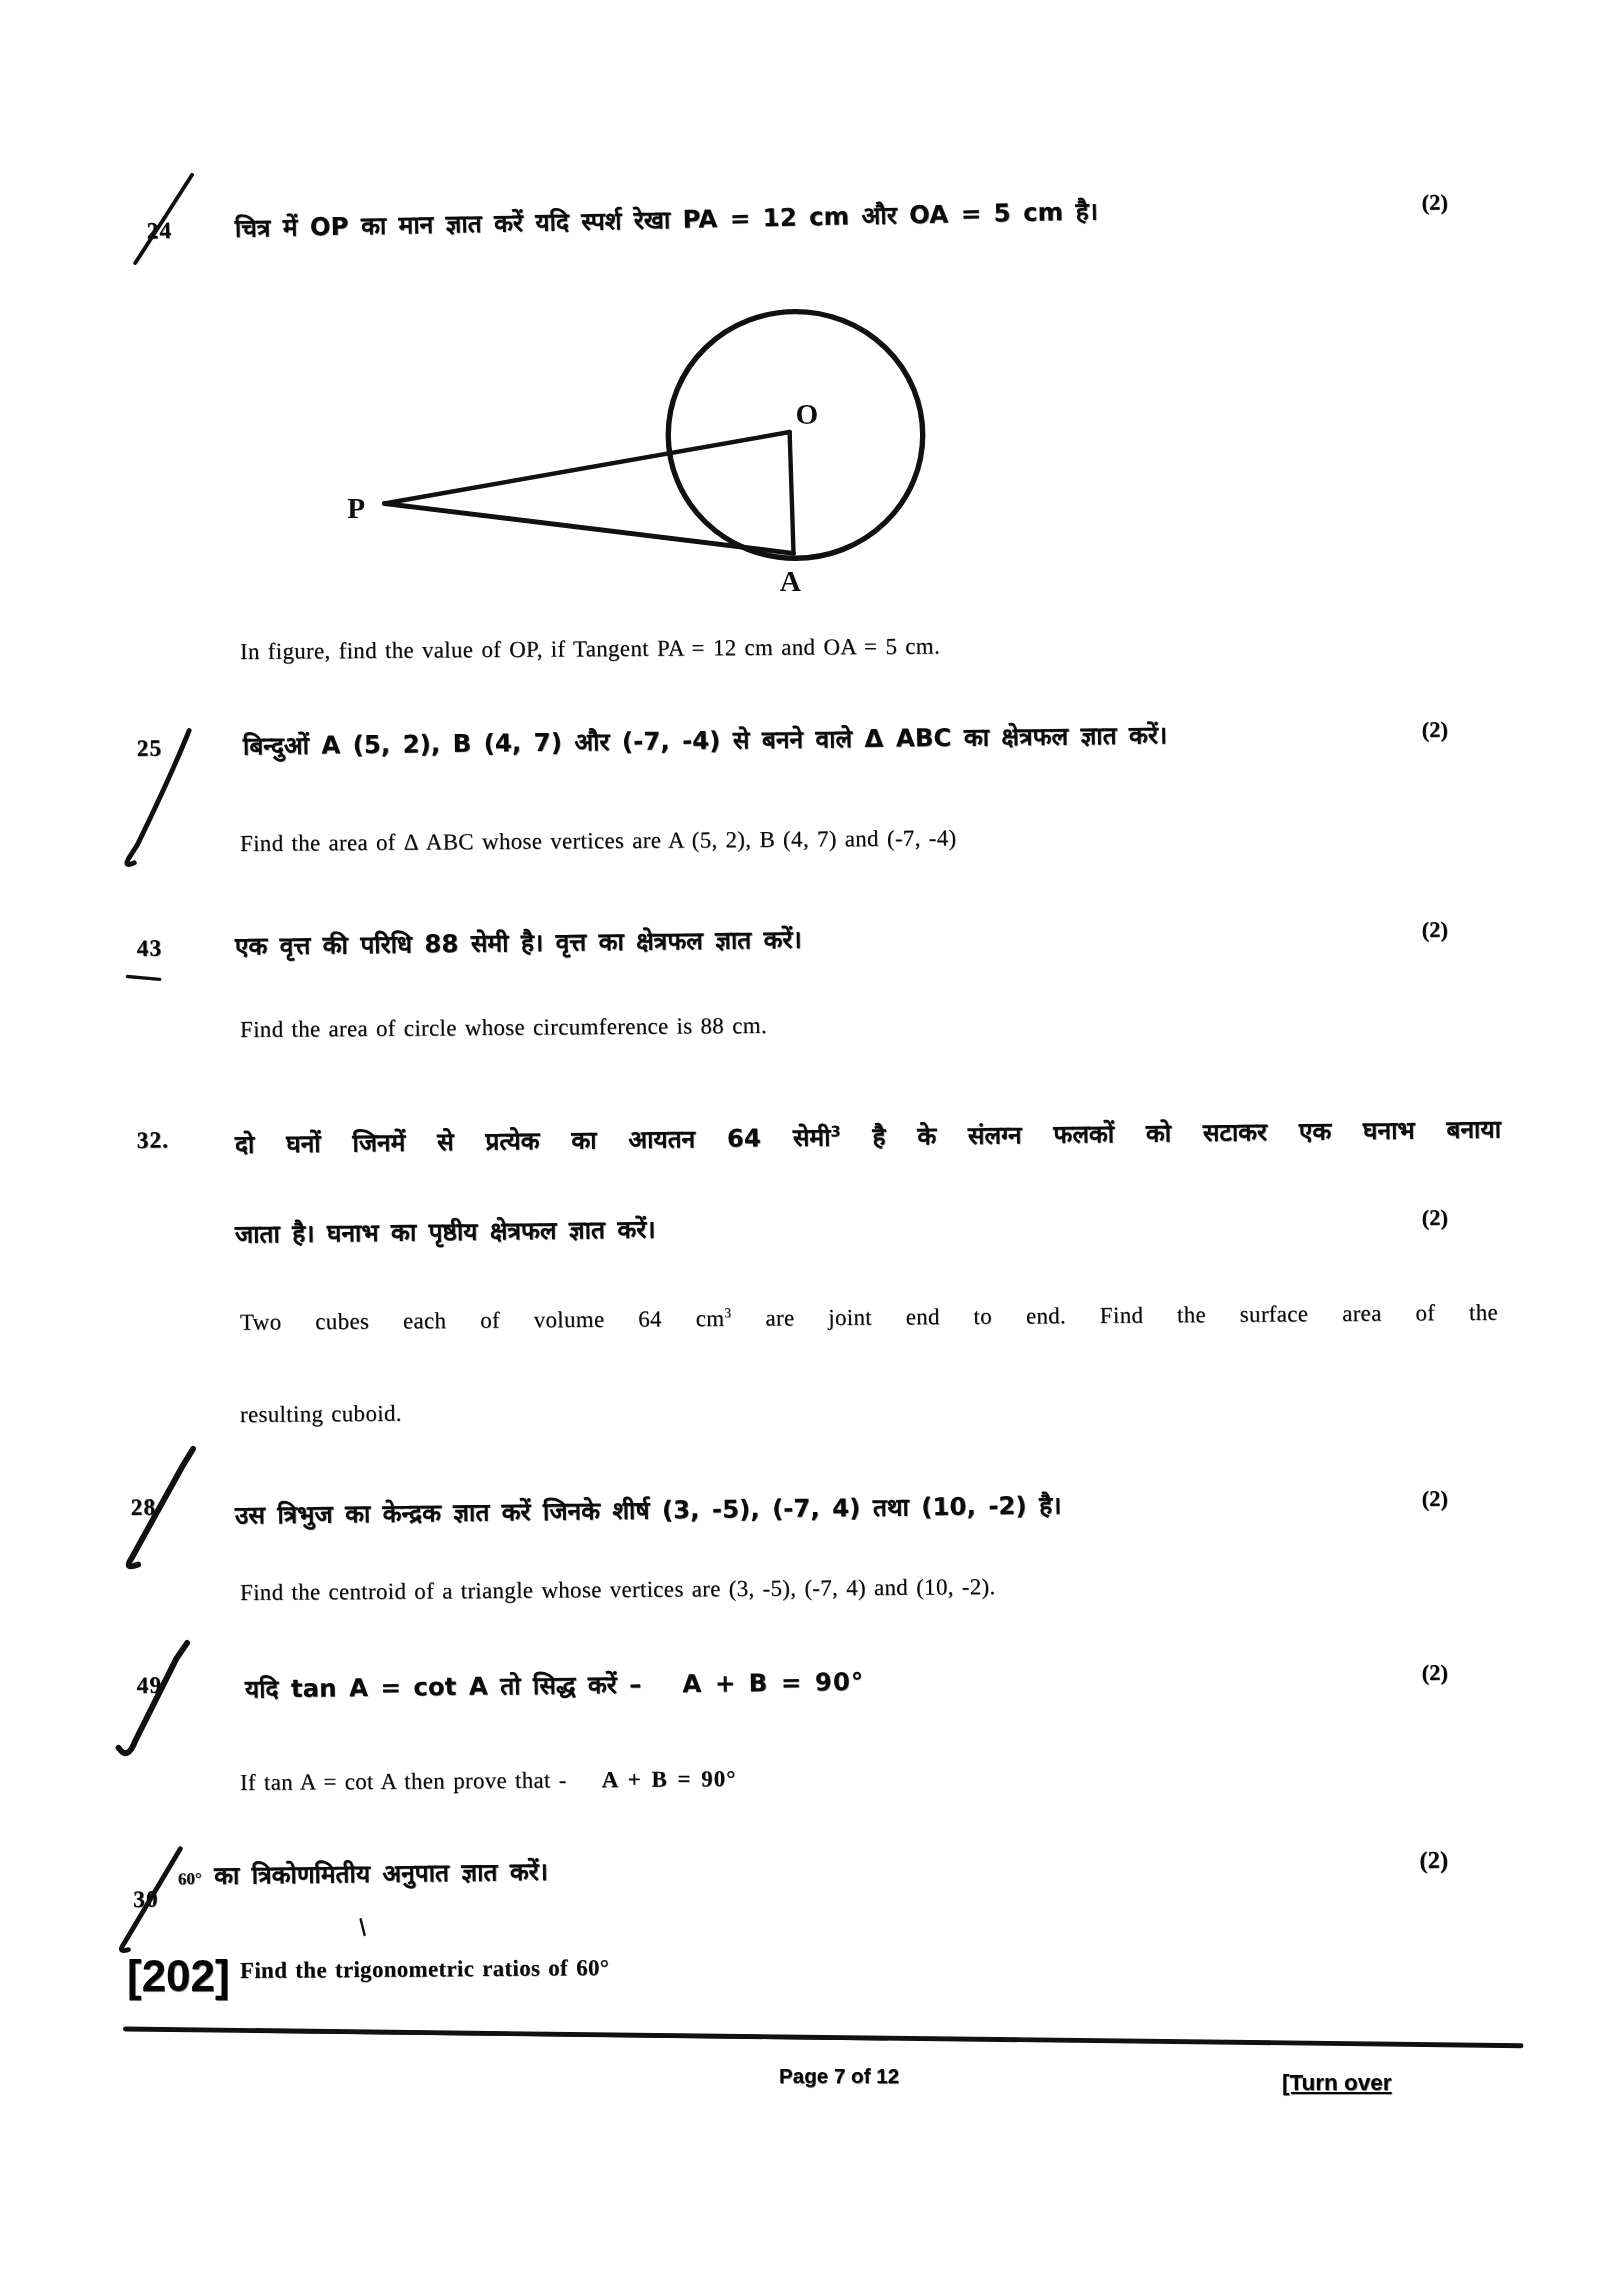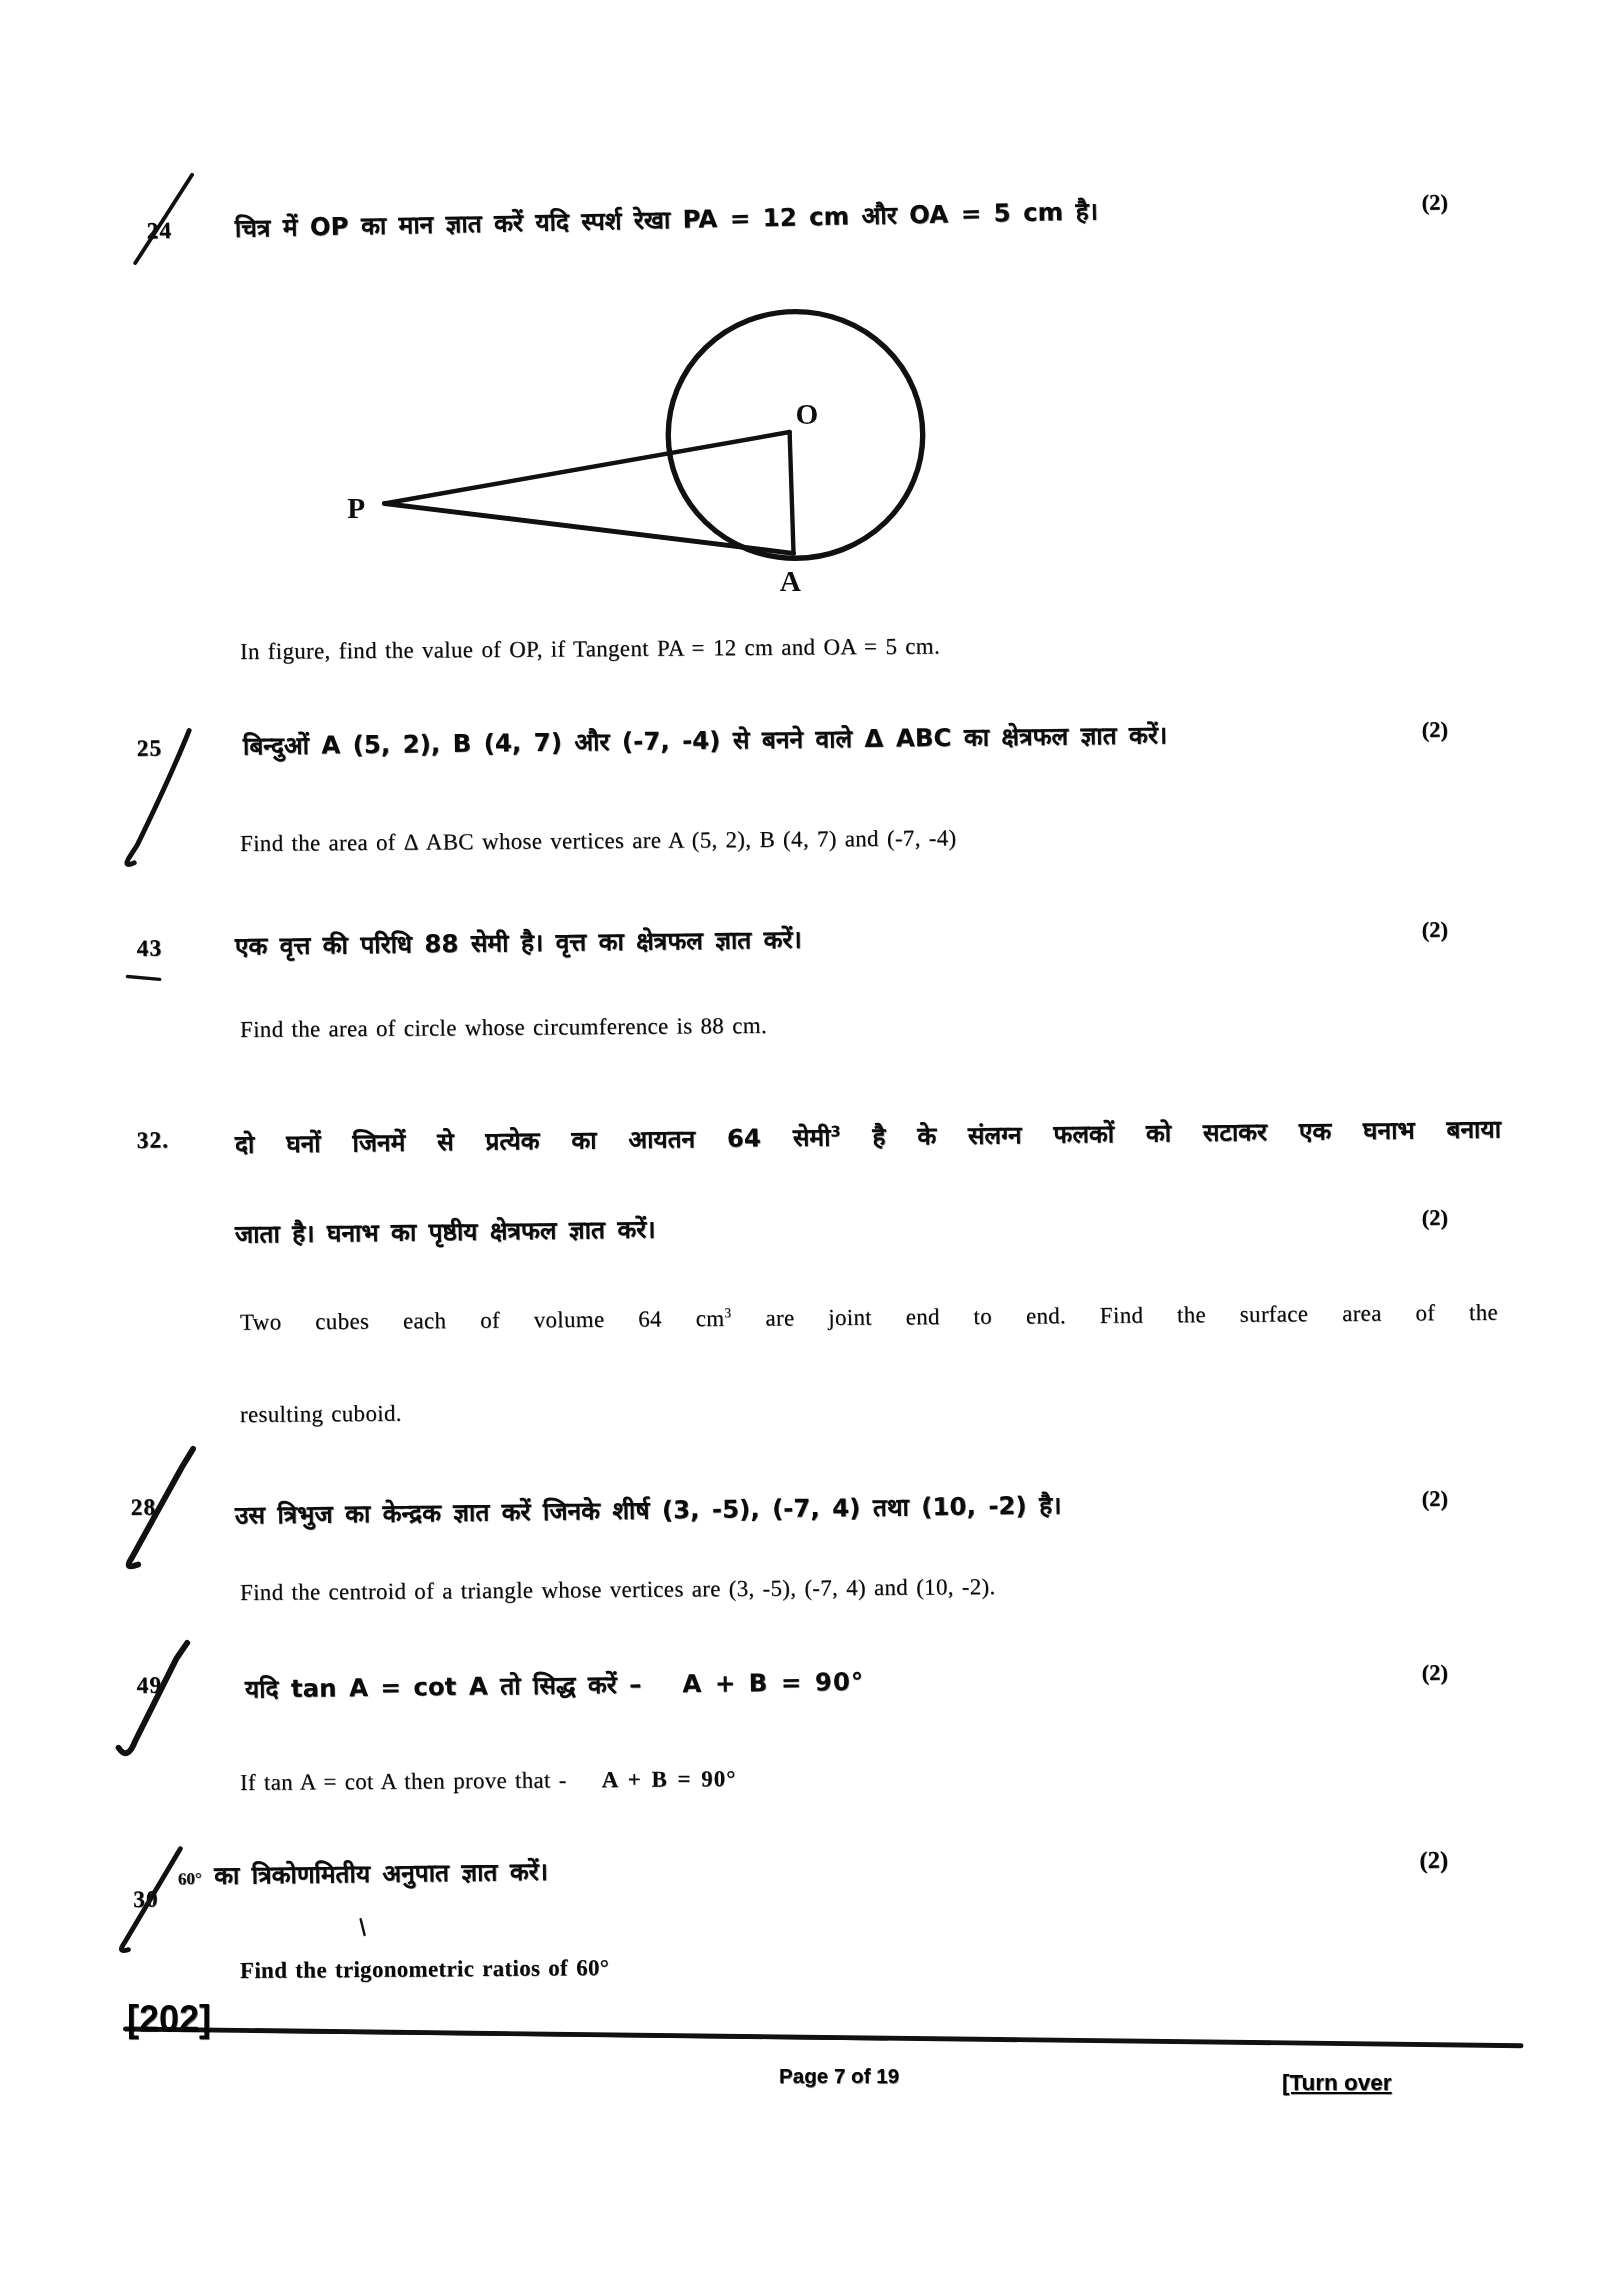--- a/index.html
+++ b/index.html
@@ -96,18 +96,18 @@
     <path class="stroke" d="M 193,745 C 175,790 158,825 140,862 L 131,876 Q 126,885 137,880" stroke-width="5"></path>
     <path class="stroke" d="M 130,996 L 163,999" stroke-width="3.5"></path>
     <path class="stroke" d="M 197,1478 L 186,1496 L 134,1590 Q 126,1602 141,1596" stroke-width="6"></path>
     <path class="stroke" d="M 121,1783 Q 130,1797 138,1776 L 180,1692 L 191,1676" stroke-width="6"></path>
     <path class="stroke" d="M 127,1982 L 184,1886 M 127,1982 Q 119,1993 131,1989" stroke-width="5"></path>
     <path class="stroke" d="M 368,1958 L 372,1974" stroke-width="2.5"></path>
     <path class="stroke" d="M 128,2070 L 1552,2087" stroke-width="5"></path>
     <path class="stroke" d="M 255,2072 L 905,2080" stroke-width="3.5"></path>
   </svg>
 
-  <div class="footer-text" style="left:127px;top:1998px;font-size:36px;">[202]</div>
-  <div class="footer-text" style="left:779px;top:2064px;font-size:20.6px;">Page 7 of 19</div>
+  <div class="footer-text" style="left:127px;top:1951px;font-size:44px;">[202]</div>
+  <div class="footer-text" style="left:779px;top:2064px;font-size:20.6px;">Page 7 of 12</div>
   <div class="footer-text" style="left:1282px;top:2070px;font-size:22.5px;text-decoration:underline;">[Turn over</div>
 
 </div>
 
 
 </body></html>

